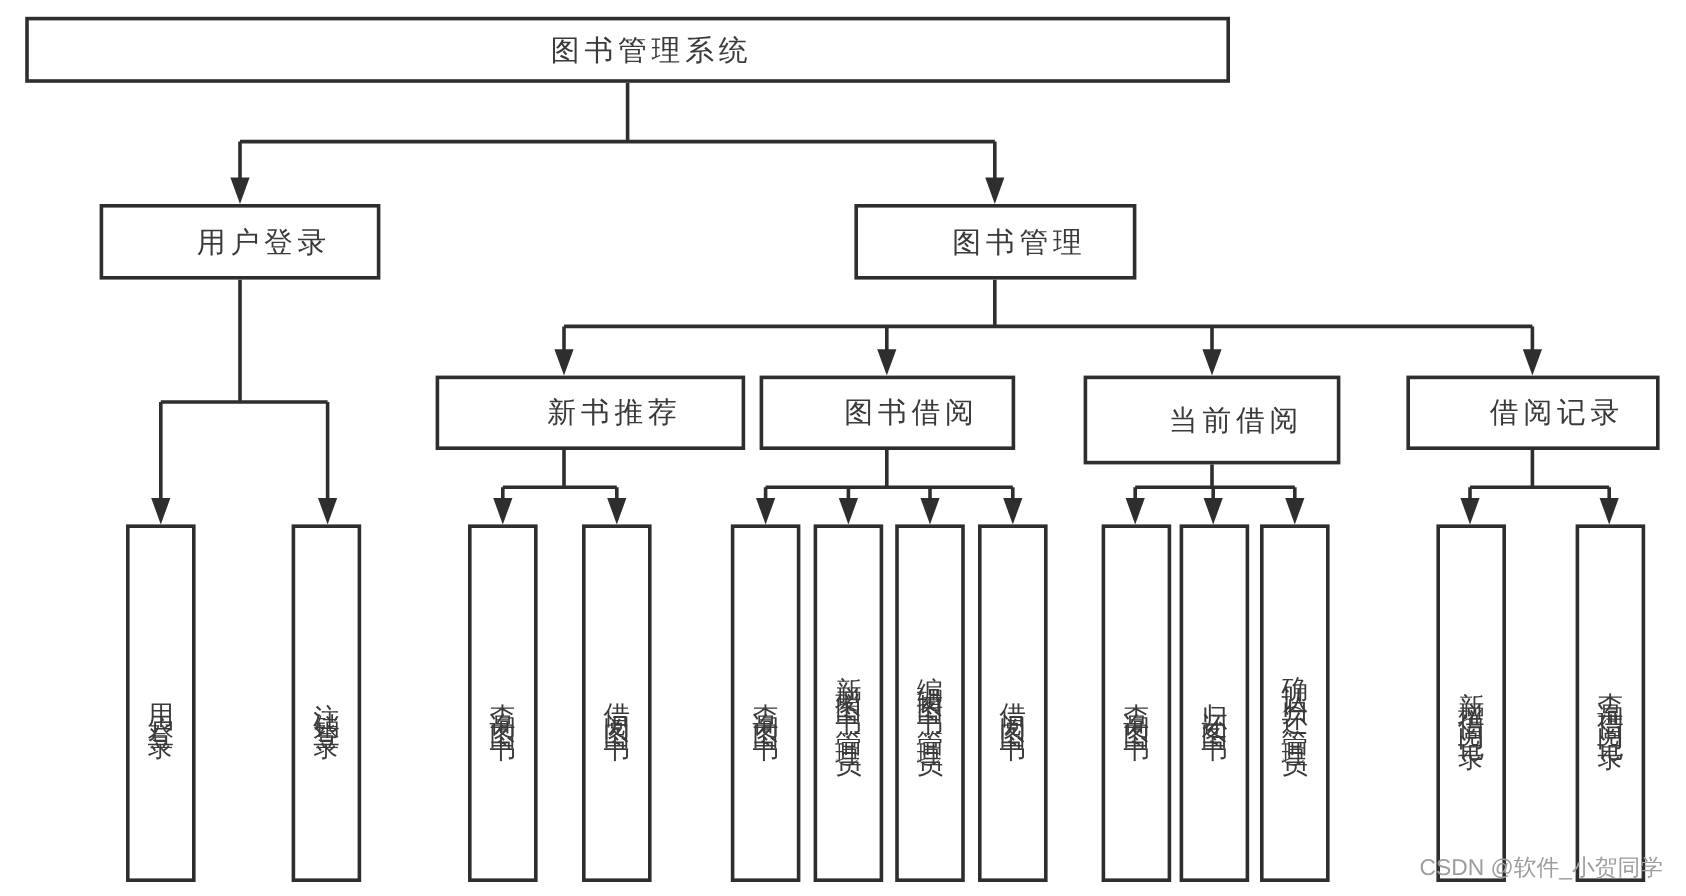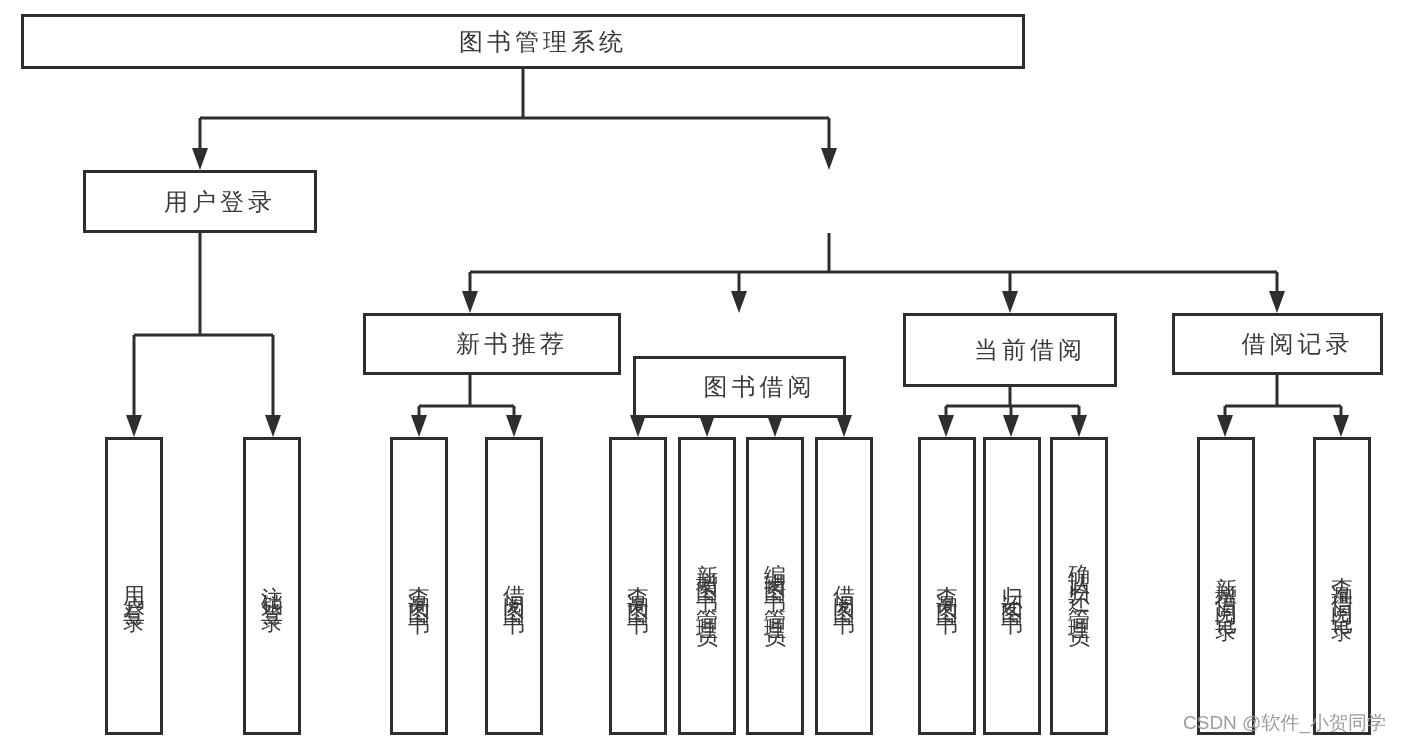--- a/index.html
+++ b/index.html
@@ -133,25 +133,28 @@
     </g>
   </svg>
 
   <div class="node" style="left:21px; top:14px; width:1004px; height:55px;">
     <span class="hlabel">图书管理系统</span>
   </div>
 
   <div class="node" style="left:83px; top:170px; width:234px; height:63px;">
     <span class="hlabel">用户登录</span>
   </div>
+  <div class="node" style="left:712px; top:170px; width:235px; height:63px;">
+    <span class="hlabel">图书管理</span>
+  </div>
 
   <div class="node" style="left:363px; top:313px; width:258px; height:62px;">
     <span class="hlabel">新书推荐</span>
   </div>
-  <div class="node" style="left:633px; top:313px; width:213px; height:62px;margin-top:43px;">
+  <div class="node" style="left:633px; top:313px; width:213px; height:62px;">
     <span class="hlabel">图书借阅</span>
   </div>
   <div class="node" style="left:903px; top:313px; width:214px; height:74px;">
     <span class="hlabel">当前借阅</span>
   </div>
   <div class="node" style="left:1172px; top:313px; width:211px; height:62px;">
     <span class="hlabel">借阅记录</span>
   </div>
 
   <div class="leaf" style="left:105px;">

